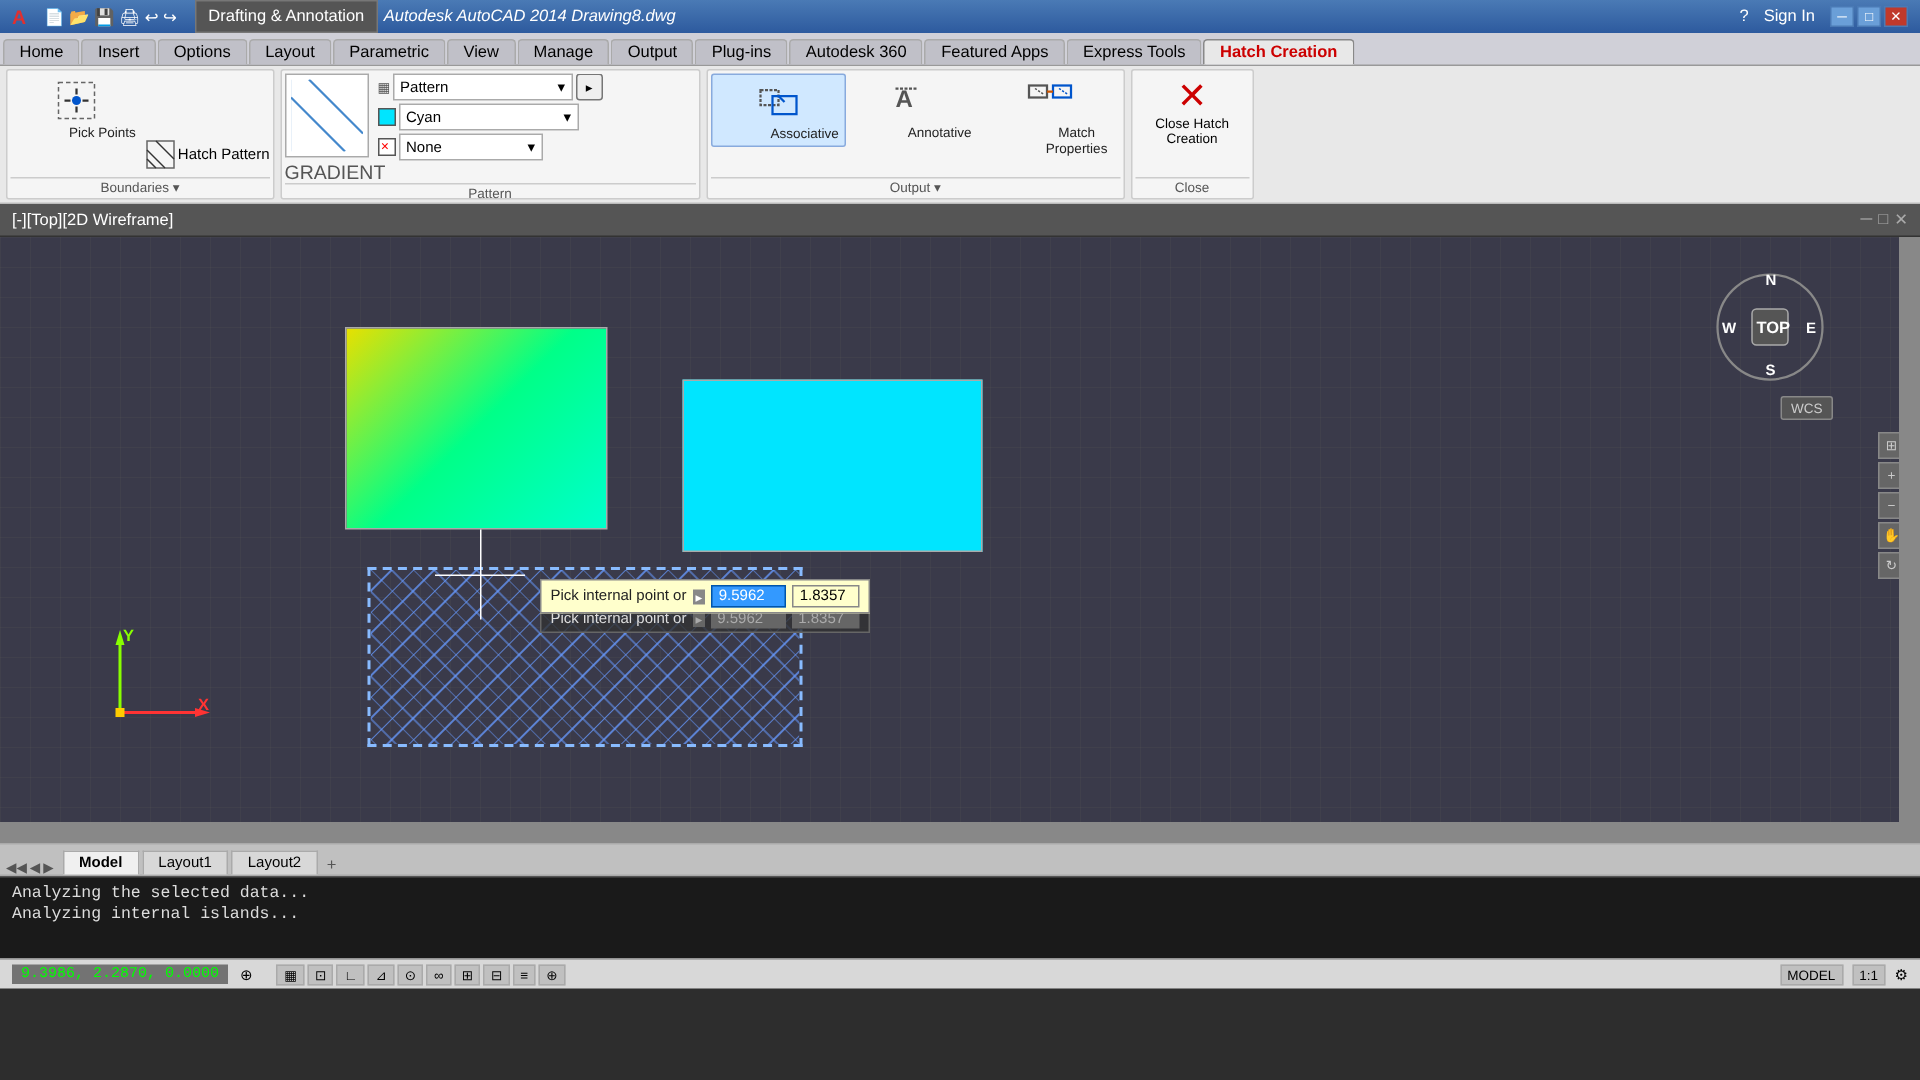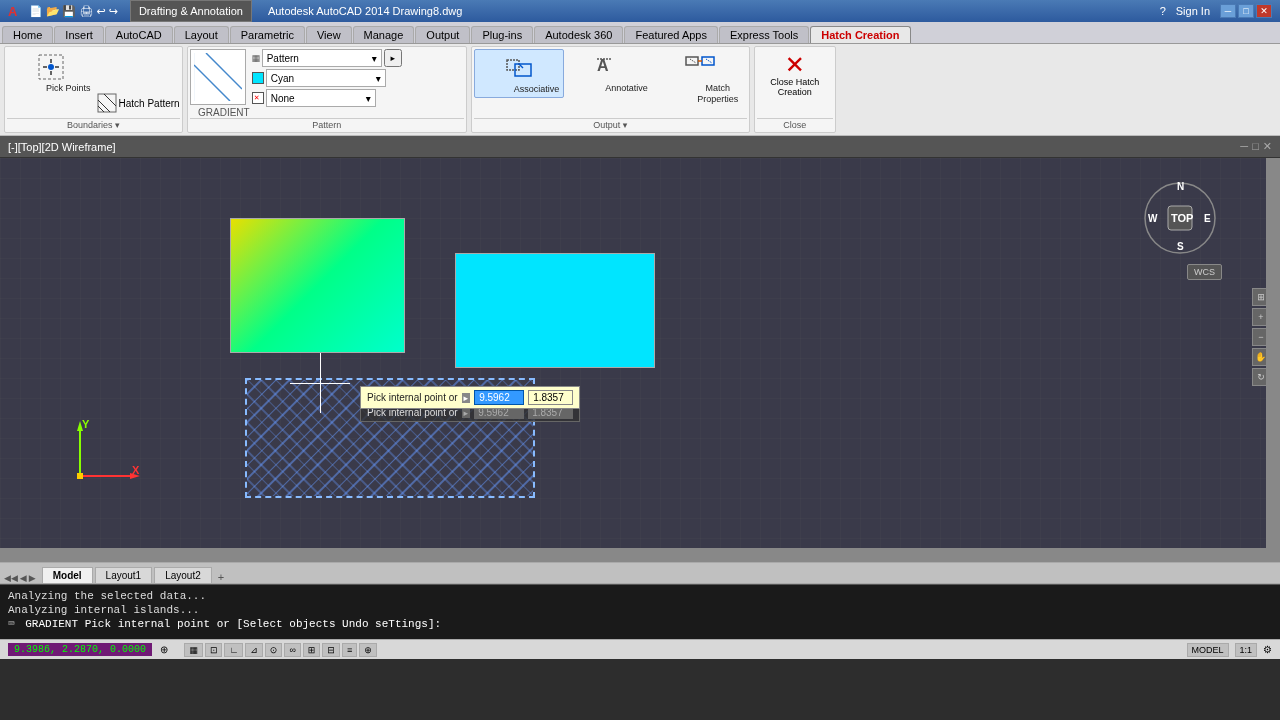--- a/index.html
+++ b/index.html
@@ -306,21 +306,21 @@
       height: 20px;
       background: #d8d8d8;
       display: flex;
       align-items: center;
       padding: 0 8px;
       gap: 8px;
       border-top: 1px solid #aaa;
       font-size: 10px;
     }
     .coord-display {
-      background: #701a75;
+      background: #737373;
       color: #00ff00;
       padding: 1px 6px;
       font-family: 'Courier New', monospace;
       font-size: 10px;
       min-width: 120px;
     }
     .coord-btn {
       padding: 1px 4px;
       background: #c0c0c0;
       border: 1px solid #aaa;
@@ -392,35 +392,35 @@
     <span style="color:#e03030;font-weight:bold;font-size:13px;">A</span>
     <span style="display:flex;gap:3px;margin-left:8px;">
       <span style="cursor:pointer;">📄</span>
       <span style="cursor:pointer;">📂</span>
       <span style="cursor:pointer;">💾</span>
       <span style="cursor:pointer;">🖨</span>
       <span style="cursor:pointer;">↩</span>
       <span style="cursor:pointer;">↪</span>
     </span>
     <span style="background:#555;border:1px solid #777;padding:4px 8px;margin-left:8px;cursor:pointer;">Drafting &amp; Annotation</span>
-    <span style="margin-left:12px;">Autodesk AutoCAD 2014  Drawing8.dwg</span>
+    <span style="font-style:italic;">Autodesk AutoCAD 2014  Drawing8.dwg</span>
   </div>
   <div id="title-bar-right">
     <span style="cursor:pointer;margin-right:8px;">?</span>
     <span style="cursor:pointer;">Sign In</span>
     <span class="title-btn" style="margin-left:8px;">─</span>
     <span class="title-btn">□</span>
     <span class="title-btn close-btn">✕</span>
   </div>
 </div>
 
 <div id="ribbon-tabs">
   <span class="ribbon-tab">Home</span>
   <span class="ribbon-tab">Insert</span>
-  <span class="ribbon-tab">AutoCAD</span>
+  <span class="ribbon-tab">Options</span>
   <span class="ribbon-tab">Layout</span>
   <span class="ribbon-tab">Parametric</span>
   <span class="ribbon-tab">View</span>
   <span class="ribbon-tab">Manage</span>
   <span class="ribbon-tab">Output</span>
   <span class="ribbon-tab">Plug-ins</span>
   <span class="ribbon-tab">Autodesk 360</span>
   <span class="ribbon-tab">Featured Apps</span>
   <span class="ribbon-tab">Express Tools</span>
   <span class="ribbon-tab active">Hatch Creation</span>
@@ -465,21 +465,21 @@
 
       <div style="display:flex;flex-direction:column;gap:2px;width:60px;">
         <div style="width:56px;height:56px;border:1px solid #aaa;background:white;display:flex;align-items:center;justify-content:center;cursor:pointer;">
           <svg width="48" height="48" viewBox="0 0 48 48">
             <rect x="0" y="0" width="48" height="48" fill="white"></rect>
             <line x1="0" y1="12" x2="36" y2="48" stroke="#4488cc" stroke-width="1.5"></line>
             <line x1="12" y1="0" x2="48" y2="36" stroke="#4488cc" stroke-width="1.5"></line>
             <line x1="0" y1="0" x2="0" y2="48" stroke="#4488cc" stroke-width="0.5" opacity="0.3"></line>
           </svg>
         </div>
-        <div style="font-size:10px;text-align:right;color:#555;">GRADIENT</div>
+        <div style="font-size:13px;text-align:left;color:#555;">GRADIENT</div>
       </div>
 
       <div class="ribbon-dropdown-row">
 
         <div style="display:flex;align-items:center;gap:2px;">
           <span style="font-size:9px;color:#555;width:8px;">▦</span>
           <div class="ribbon-dropdown" style="width:120px;cursor:pointer;">
             <span>Pattern</span>
             <span style="margin-left:auto;">▾</span>
           </div>
@@ -491,21 +491,21 @@
           <div class="ribbon-dropdown" style="width:120px;cursor:pointer;">
             <span>Cyan</span>
             <span style="margin-left:auto;">▾</span>
           </div>
         </div>
 
         <div style="display:flex;align-items:center;gap:2px;">
           <span style="display:inline-block;width:12px;height:12px;background:white;border:1px solid #555;position:relative;">
             <span style="position:absolute;top:1px;left:1px;font-size:7px;color:red;">✕</span>
           </span>
-          <div class="ribbon-dropdown" style="width:110px;cursor:pointer;">
+          <div class="ribbon-dropdown" style="width:96px;cursor:pointer;">
             <span>None</span>
             <span style="margin-left:auto;">▾</span>
           </div>
         </div>
       </div>
 
     </div>
     <div class="ribbon-group-label">Pattern</div>
   </div>
 
@@ -670,24 +670,20 @@
   </div>
   <div class="bottom-tab active">Model</div>
   <div class="bottom-tab">Layout1</div>
   <div class="bottom-tab">Layout2</div>
   <span style="margin-left:4px;cursor:pointer;color:#555;font-size:11px;">+</span>
 </div>
 
 <div id="command-area">
   <div class="cmd-line">Analyzing the selected data...</div>
   <div class="cmd-line">Analyzing internal islands...</div>
-  <div class="cmd-line prompt">
-    <span style="color:#aaa;margin-right:4px;">⌨</span>
-    <span>GRADIENT Pick internal point or [Select objects Undo seTtings]:</span>
-  </div>
 </div>
 
 <div id="coord-bar">
   <span class="coord-display">9.3986, 2.2870, 0.0000</span>
   <span style="cursor:pointer;font-size:10px;">⊕</span>
 
   <div style="display:flex;gap:2px;margin-left:8px;">
     <span class="coord-btn">▦</span>
     <span class="coord-btn">⊡</span>
     <span class="coord-btn">∟</span>

